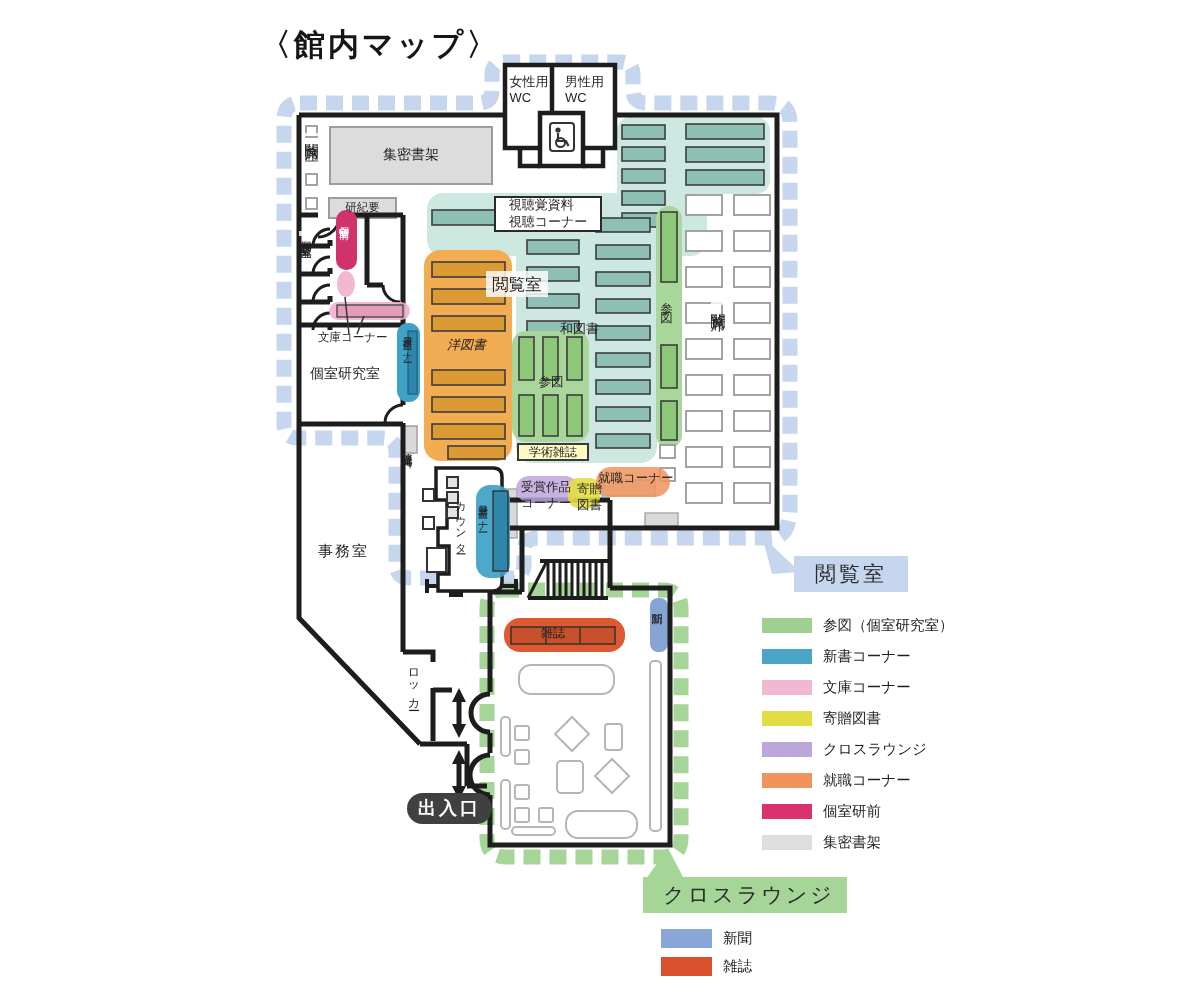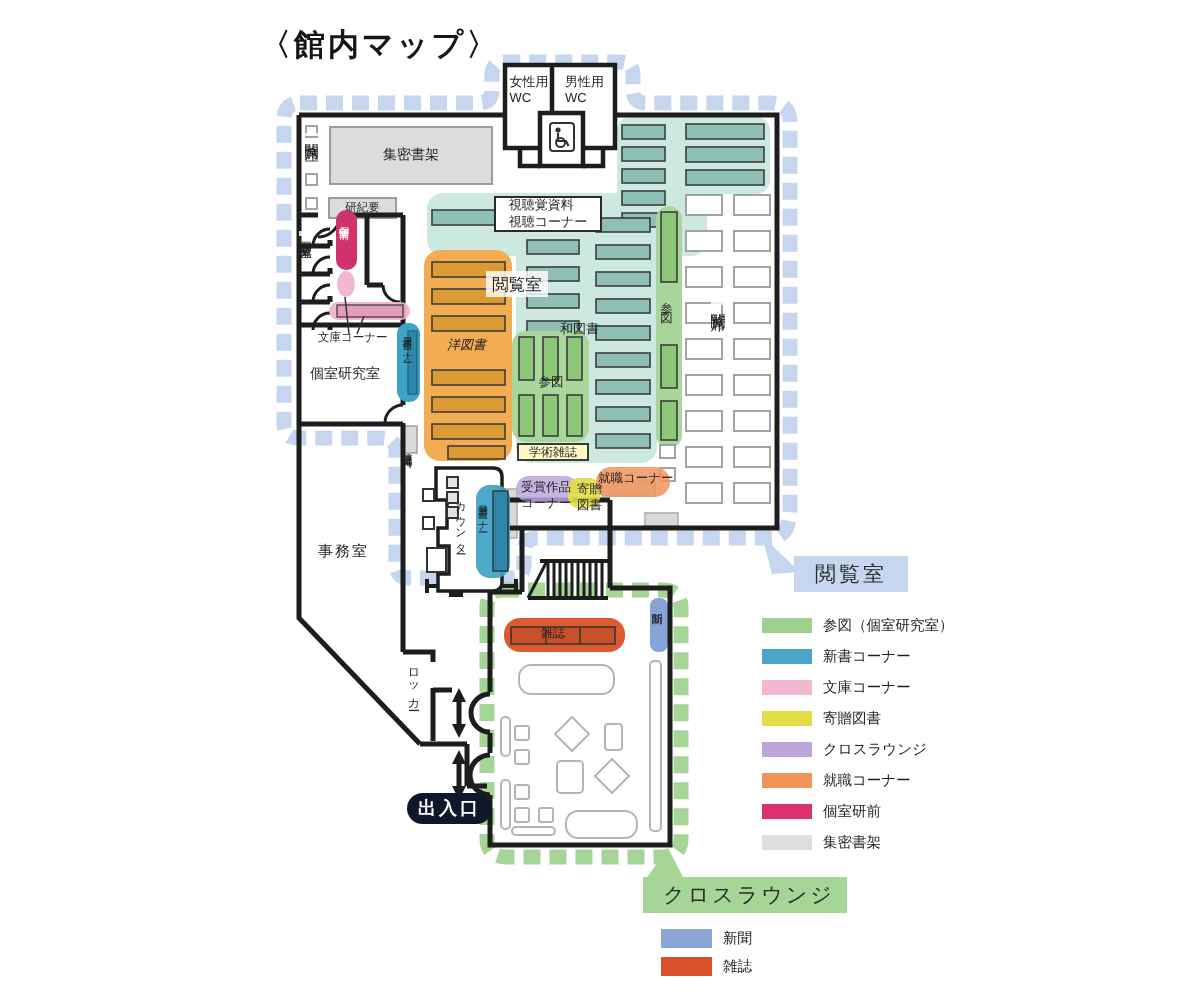--- a/index.html
+++ b/index.html
@@ -7,21 +7,21 @@
           font-family:"Liberation Sans","DejaVu Sans",sans-serif;color:#222;}
   #floor-svg{position:absolute;left:0;top:0;}
   .lbl{position:absolute;color:#1e1e1e;line-height:1.25;white-space:nowrap;}
   .pre{white-space:pre-line;}
   .vt{writing-mode:vertical-rl;text-orientation:upright;letter-spacing:1px;line-height:1;}
   .ctr{display:flex;align-items:center;justify-content:center;}
   .halo{background:rgba(255,255,255,.82);}
   .boxed{border:2px solid #2a2a2a;background:#fff;box-sizing:border-box;}
   .graybox{border:2px solid #3a3a3a;background:#fef9c3;box-sizing:border-box;}
   #title{font-size:31px;font-weight:600;letter-spacing:3px;color:#161616;}
-  #entrance-pill{background:#0f172a;color:#fff;border-radius:17px;font-weight:700;
+  #entrance-pill{background:#404040;color:#fff;border-radius:17px;font-weight:700;
                  font-size:18px;letter-spacing:3px;}
   .callout{font-size:21px;letter-spacing:3px;color:#2b2b2b;}
   #callout-reading{background:#c6d6ef;}
   #callout-lounge{background:#a5d597;}
   .legend{position:absolute;}
   .legend .row{display:flex;align-items:center;margin-bottom:12px;}
   .legend .sw{width:50px;height:15px;margin-right:11px;flex:none;}
   .legend .tx{font-size:14.5px;color:#1e1e1e;}
   .legend2 .row{margin-bottom:9px;}
   .legend2 .sw{width:51px;height:19px;margin-right:11px;}

